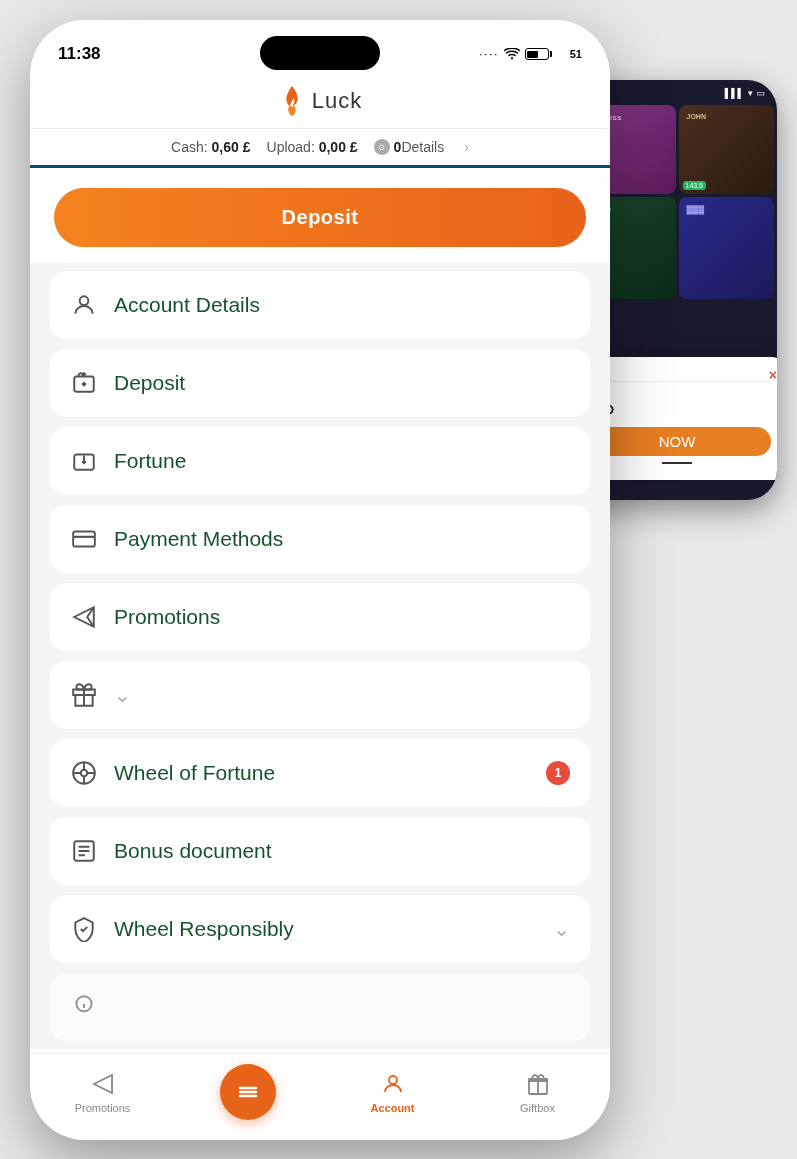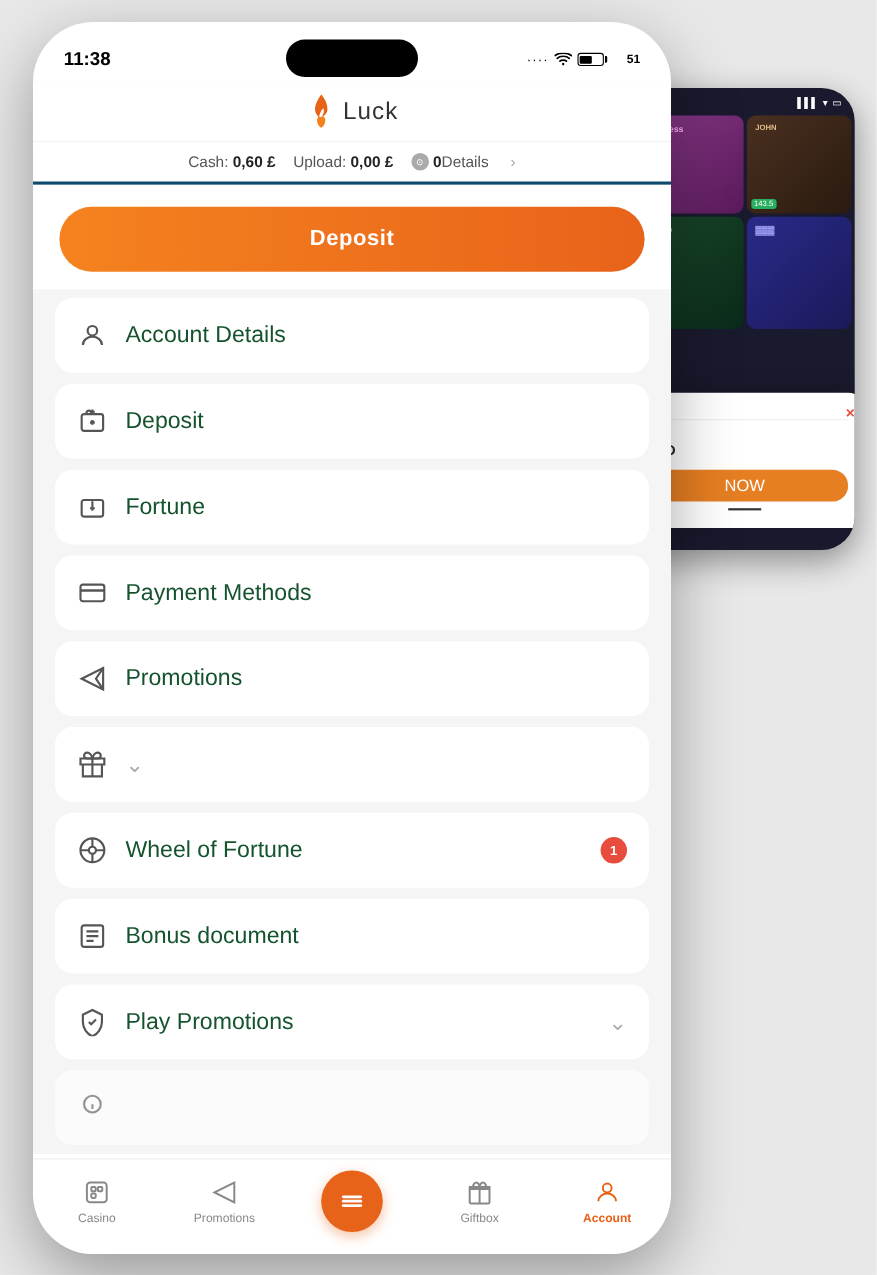--- a/index.html
+++ b/index.html
@@ -588,87 +588,76 @@
           <span class="menu-item-label">Bonus document</span>
         </div>
 
         <div class="menu-item">
           <div class="menu-item-icon">
             <svg class="icon-svg" viewBox="0 0 24 24">
                 <path d="M12 2L4 6v6c0 5.5 3.8 10.7 8 12 4.2-1.3 8-6.5 8-12V6L12 2z"></path>
                 <path d="M9 12l2 2 4-4"></path>
               </svg>
           </div>
-          <span class="menu-item-label">Play Promotions</span>
+          <span class="menu-item-label">Wheel Responsibly</span>
           <span class="menu-item-chevron">⌄</span>
         </div>
 
         <div class="menu-item" style="opacity:0.6;">
           <div class="menu-item-icon">
             <svg class="icon-svg" viewBox="0 0 24 24">
                 <path d="M12 2a7 7 0 100 14A7 7 0 0012 2z"></path>
                 <path d="M12 9v4M12 17h.01"></path>
               </svg>
           </div>
         </div>
 
       </div>
     </div>
 
     <div class="bottom-nav">
 
-      <div class="nav-item">
-        <div class="nav-item-icon">
-          <svg width="24" height="24" viewBox="0 0 24 24" fill="none" stroke="#888" stroke-width="1.8">
-            <rect x="3" y="3" width="18" height="18" rx="3"></rect>
-            <rect x="7" y="7" width="4" height="4" rx="1"></rect>
-            <rect x="13" y="7" width="4" height="4" rx="1"></rect>
-            <rect x="7" y="13" width="4" height="4" rx="1"></rect>
-          </svg>
-        </div>
-        <span class="nav-item-label">Casino</span>
-      </div>
 
       <div class="nav-item">
         <div class="nav-item-icon">
           <svg width="24" height="24" viewBox="0 0 24 24" fill="none" stroke="#888" stroke-width="1.8">
             <path d="M3 12l18-9v18L3 12z"></path>
           </svg>
         </div>
         <span class="nav-item-label">Promotions</span>
       </div>
 
       <div class="nav-center">
         <div class="nav-center-btn">
           <svg viewBox="0 0 24 24" fill="none" stroke="white" stroke-width="2.5" stroke-linecap="round">
             <line x1="4" y1="8" x2="20" y2="8"></line>
             <line x1="4" y1="12" x2="20" y2="12"></line>
             <line x1="4" y1="16" x2="20" y2="16"></line>
           </svg>
         </div>
+      </div>
+
+      <div class="nav-item active">
+        <div class="nav-item-icon">
+          <svg width="24" height="24" viewBox="0 0 24 24" fill="none" stroke="#e8631a" stroke-width="1.8">
+            <circle cx="12" cy="8" r="4"></circle>
+            <path d="M4 20c0-4 3.6-7 8-7s8 3 8 7"></path>
+          </svg>
+        </div>
+        <span class="nav-item-label">Account</span>
       </div>
 
       <div class="nav-item">
         <div class="nav-item-icon">
           <svg width="24" height="24" viewBox="0 0 24 24" fill="none" stroke="#888" stroke-width="1.8">
             <rect x="3" y="9" width="18" height="13" rx="1"></rect>
             <path d="M3 9h18V7H3v2z"></path>
             <path d="M12 22V9"></path>
             <path d="M12 7c0-2 1.5-4 3-4s3 2 3 4"></path>
             <path d="M12 7c0-2-1.5-4-3-4S6 5 6 7"></path>
           </svg>
         </div>
         <span class="nav-item-label">Giftbox</span>
       </div>
 
-      <div class="nav-item active">
-        <div class="nav-item-icon">
-          <svg width="24" height="24" viewBox="0 0 24 24" fill="none" stroke="#e8631a" stroke-width="1.8">
-            <circle cx="12" cy="8" r="4"></circle>
-            <path d="M4 20c0-4 3.6-7 8-7s8 3 8 7"></path>
-          </svg>
-        </div>
-        <span class="nav-item-label">Account</span>
-      </div>
-
     </div>
   </div>
 </div>
 
 </body></html>

